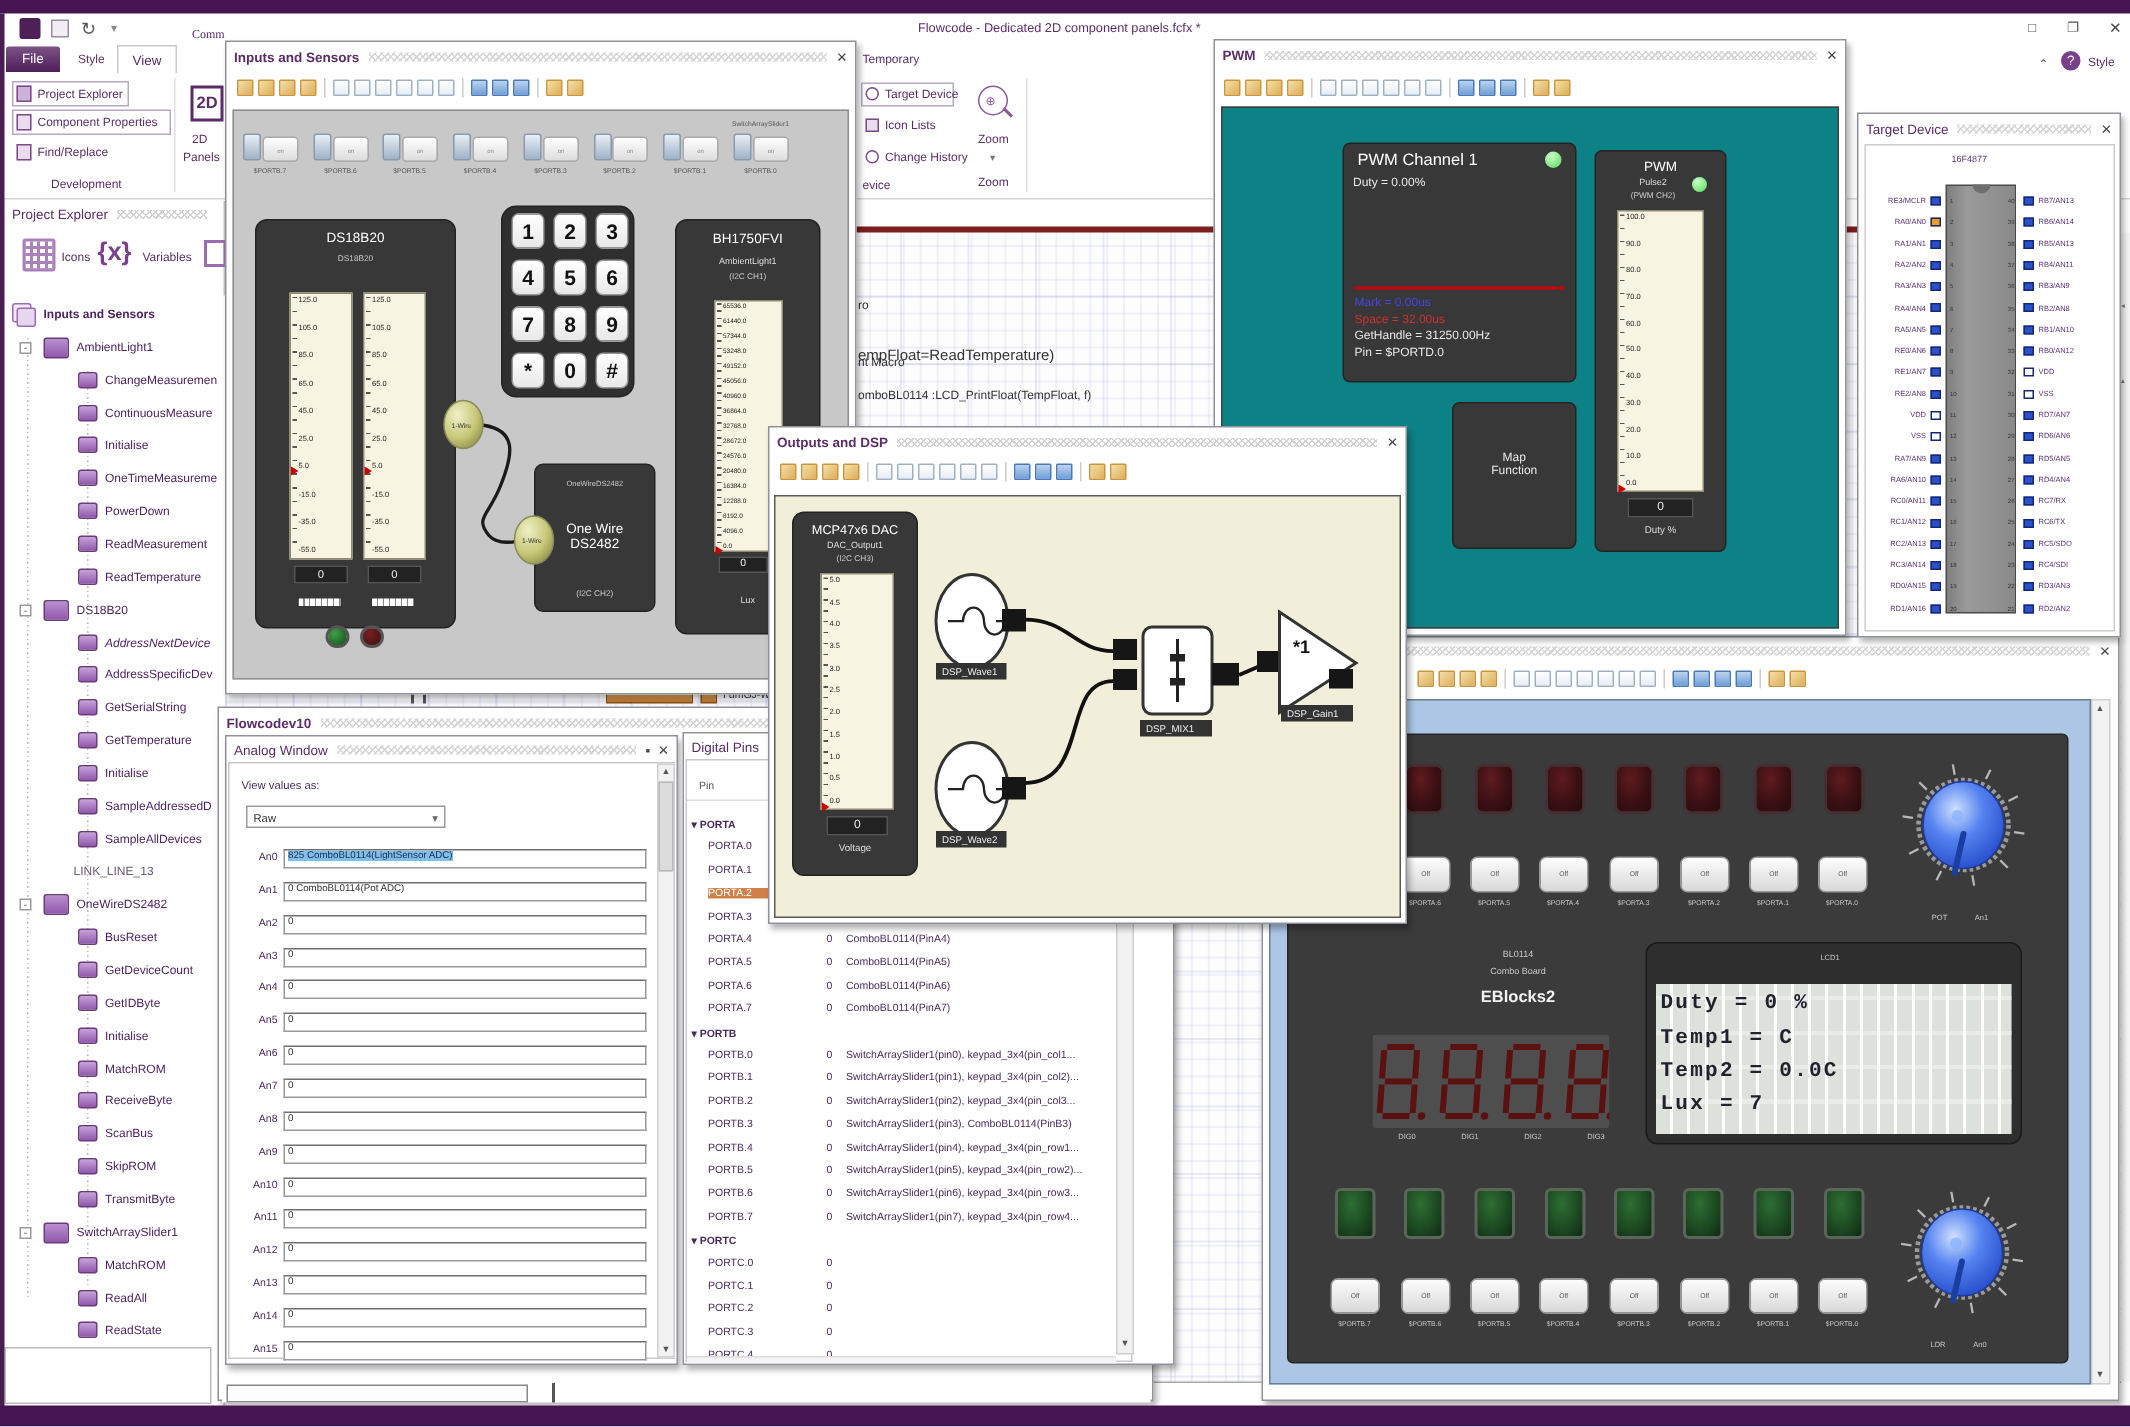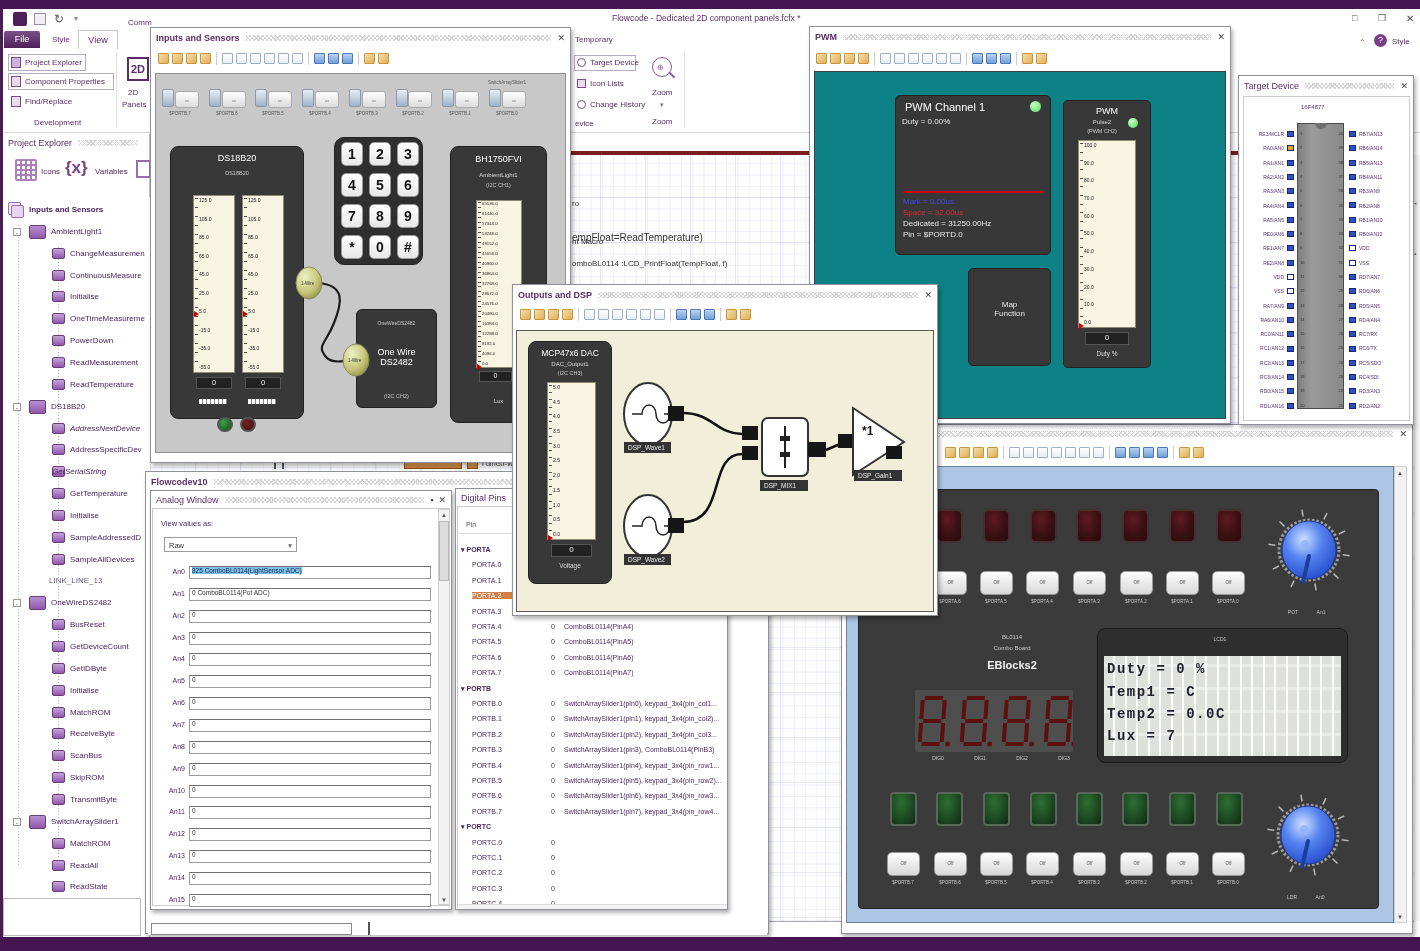--- a/index.html
+++ b/index.html
@@ -41,21 +41,21 @@
 <div class="a" style="left:34px;top:13px;width:12px;height:12px;border:1px solid #9a8fa0;background:#f3eef5;"></div>
 <div class="a" style="left:54px;top:12px;font-size:12px;color:#5a5a5a;">↻</div>
 <div class="a" style="left:74px;top:14px;font-size:8px;color:#888;">▾</div>
 <div class="rtxt" style="left:612px;top:13px;font-size:8.5px;font-weight:normal;">Flowcode - Dedicated 2D component panels.fcfx *</div>
 <div class="a" style="left:1352px;top:13px;font-size:9px;color:#555;">□</div>
 <div class="a" style="left:1378px;top:13px;font-size:9px;color:#555;">❐</div>
 <div class="a" style="left:1406px;top:13px;font-size:10px;color:#444;">✕</div>
 <div class="a" style="left:4px;top:31px;width:36px;height:17px;background:linear-gradient(#7b5286,#4d2058);color:#fff;font-size:9px;text-align:center;line-height:17px;border-radius:2px 2px 0 0;">File</div>
 <div class="rtxt" style="left:52px;top:35px;">Style</div>
 <div class="a" style="left:78px;top:30px;width:40px;height:19px;background:#fff;border:1px solid #c9c9c9;border-bottom:none;color:#5b2d67;font-size:9px;text-align:center;line-height:18px;">View</div>
-<div class="rtxt" style="left:128px;top:18px;">Comm</div>
+<div class="rtxt" style="left:128px;top:18px;font-family:Liberation Serif, serif;">Comm</div>
 <div class="rtxt" style="left:575px;top:35px;">Temporary</div>
 <div class="a" style="left:1359px;top:38px;font-size:8px;color:#555;">⌃</div>
 <div class="a" style="left:1374px;top:34px;width:13px;height:13px;border-radius:7px;background:#7a3f8a;color:#fff;font-size:9px;text-align:center;line-height:13px;">?</div>
 <div class="rtxt" style="left:1392px;top:37px;">Style</div>
 <div class="a" style="left:0px;top:49px;width:1420px;height:84px;background:#fff;border-bottom:1px solid #d5d5d5;"></div>
 <div class="a" style="left:8px;top:54px;width:78px;height:17px;border:1px solid #b9a8c2;background:#fff;"></div>
 <div class="a" style="left:11px;top:57px;width:10px;height:11px;border:1px solid #7a4a8a;background:#cdb3da;"></div>
 <div class="rtxt" style="left:25px;top:58px;">Project Explorer</div>
 <div class="a" style="left:8px;top:73px;width:106px;height:17px;border:1px solid #b9a8c2;background:#fff;"></div>
 <div class="a" style="left:11px;top:76px;width:10px;height:11px;border:1px solid #7a4a8a;background:#e8dced;"></div>
@@ -131,21 +131,21 @@
 <div class="tico" style="left:49px;top:181.79999999999998px;width:13px;height:11px;background:linear-gradient(#c7a3da,#9158ac);"></div>
 <div class="trow" style="left:67px;top:182.79999999999998px;">ReadTemperature</div>
 <div class="a" style="left:10px;top:205.64999999999998px;width:8px;height:8px;border:1px solid #999;background:#fff;font-size:7px;line-height:7px;text-align:center;color:#555;">-</div>
 <div class="tico" style="left:26px;top:202.64999999999998px;width:17px;height:14px;"></div>
 <div class="trow" style="left:48px;top:204.64999999999998px;">DS18B20</div>
 <div class="tico" style="left:49px;top:225.49999999999997px;width:13px;height:11px;background:linear-gradient(#c7a3da,#9158ac);"></div>
 <div class="trow" style="left:67px;top:226.49999999999997px;font-style:italic;">AddressNextDevice</div>
 <div class="tico" style="left:49px;top:247.34999999999997px;width:13px;height:11px;background:linear-gradient(#c7a3da,#9158ac);"></div>
 <div class="trow" style="left:67px;top:248.34999999999997px;">AddressSpecificDev</div>
 <div class="tico" style="left:49px;top:269.2px;width:13px;height:11px;background:linear-gradient(#c7a3da,#9158ac);"></div>
-<div class="trow" style="left:49px;top:270.2px;font-style:italic;">GetSerialString</div>
+<div class="trow" style="left:67px;top:270.2px;">GetSerialString</div>
 <div class="tico" style="left:49px;top:291.05px;width:13px;height:11px;background:linear-gradient(#c7a3da,#9158ac);"></div>
 <div class="trow" style="left:67px;top:292.05px;">GetTemperature</div>
 <div class="tico" style="left:49px;top:312.90000000000003px;width:13px;height:11px;background:linear-gradient(#c7a3da,#9158ac);"></div>
 <div class="trow" style="left:67px;top:313.90000000000003px;">Initialise</div>
 <div class="tico" style="left:49px;top:334.75000000000006px;width:13px;height:11px;background:linear-gradient(#c7a3da,#9158ac);"></div>
 <div class="trow" style="left:67px;top:335.75000000000006px;">SampleAddressedD</div>
 <div class="tico" style="left:49px;top:356.6000000000001px;width:13px;height:11px;background:linear-gradient(#c7a3da,#9158ac);"></div>
 <div class="trow" style="left:67px;top:357.6000000000001px;">SampleAllDevices</div>
 <div class="trow" style="left:46px;top:379.4500000000001px;color:#6a5a75;">LINK_LINE_13</div>
 <div class="a" style="left:10px;top:402.3000000000001px;width:8px;height:8px;border:1px solid #999;background:#fff;font-size:7px;line-height:7px;text-align:center;color:#555;">-</div>
@@ -227,21 +227,21 @@
 <div class="arow" style="left:10px;top:383px;width:24px;text-align:right;">An14</div>
 <div class="abox" style="left:38px;top:381px;width:242px;height:13px;">0</div>
 <div class="arow" style="left:10px;top:405px;width:24px;text-align:right;">An15</div>
 <div class="abox" style="left:38px;top:403px;width:242px;height:13px;">0</div>
 
 <div class="scroll" style="left:287px;top:18px;width:12px;height:396px;"></div>
 <div class="arr" style="left:290px;top:21px;">▲</div>
 <div class="arr" style="left:290px;top:406px;">▼</div>
 <div class="thumb" style="left:288px;top:30px;width:10px;height:60px;"></div>
 </div>
-<div class="win" style="left:455px;top:488px;width:273px;height:422px;z-index:11;" id="">
+<div class="win" style="left:455px;top:488px;width:328px;height:422px;z-index:11;" id="">
 <div class="wt" style="top:1px;height:15px;">
       <span style="font-weight:normal;">Digital Pins</span>
       <span class="zz"></span>
     </div>
 <div class="a" style="left:1px;top:17px;width:298px;height:402px;background:#fff;border:1px solid #c9c9c9;"></div>
 <div class="drow" style="left:10px;top:32px;color:#555;">Pin</div>
 <div class="a" style="left:2px;top:44px;width:296px;height:1px;background:#ddd;"></div>
 <div class="drow grp" style="left:5px;top:57px;">▾ PORTA</div>
 <div class="drow" style="left:16px;top:72px;width:72px;">PORTA.0</div>
 <div class="drow" style="left:16px;top:88px;width:72px;">PORTA.1</div>
@@ -653,21 +653,21 @@
     <div class="ti gold"></div>
   </div>
 <div class="a" style="left:814px;top:71px;width:412px;height:348px;background:#0d8286;border:1px solid #3f3f3f;z-index:41;"></div>
 <div class="dark" style="left:895px;top:95px;width:156px;height:160px;z-index:42;border-radius:5px;"></div>
 <div class="a" style="left:905px;top:101px;z-index:42;font-size:11px;color:#fff;">PWM Channel 1</div>
 <div class="a" style="left:1030px;top:101px;width:11px;height:11px;border-radius:6px;background:radial-gradient(circle at 35% 30%,#c8ffc8,#58d858);z-index:42;"></div>
 <div class="a" style="left:902px;top:117px;z-index:42;font-size:8px;color:#e8e8e8;">Duty = 0.00%</div>
 <div class="a" style="left:903px;top:191px;width:140px;height:2px;background:#cc0000;z-index:42;"></div>
 <div class="a" style="left:903px;top:197px;z-index:42;font-size:8px;color:#4545e8;">Mark = 0.00us</div>
 <div class="a" style="left:903px;top:208px;z-index:42;font-size:8px;color:#d03030;">Space = 32.00us</div>
-<div class="a" style="left:903px;top:219px;z-index:42;font-size:8px;color:#e8e8e8;">Dedicated = 31250.00Hz</div>
+<div class="a" style="left:903px;top:219px;z-index:42;font-size:8px;color:#e8e8e8;">GetHandle = 31250.00Hz</div>
 <div class="a" style="left:903px;top:230px;z-index:42;font-size:8px;color:#e8e8e8;">Pin = $PORTD.0</div>
 <div class="dark" style="left:968px;top:268px;width:83px;height:98px;z-index:42;border-radius:5px;"></div>
 <div class="a" style="left:968px;top:300px;width:83px;z-index:42;font-size:8px;color:#e8e8e8;text-align:center;">Map<br>Function</div>
 <div class="dark" style="left:1063px;top:100px;width:88px;height:268px;z-index:42;border-radius:5px;"></div>
 <div class="a" style="left:1063px;top:106px;width:88px;z-index:42;font-size:9px;color:#fff;text-align:center;">PWM</div>
 <div class="a" style="left:1128px;top:118px;width:10px;height:10px;border-radius:5px;background:radial-gradient(circle at 35% 30%,#c8ffc8,#58d858);z-index:42;"></div>
 <div class="a" style="left:1063px;top:119px;width:78px;z-index:42;font-size:6px;color:#ddd;text-align:center;">Pulse2</div>
 <div class="a" style="left:1063px;top:128px;width:78px;z-index:42;font-size:5.5px;color:#ccc;text-align:center;">(PWM CH2)</div>
 <div style="position:absolute;z-index:42;">
 <div class="cream" style="left:1078px;top:140px;width:58px;height:188px;"></div>

